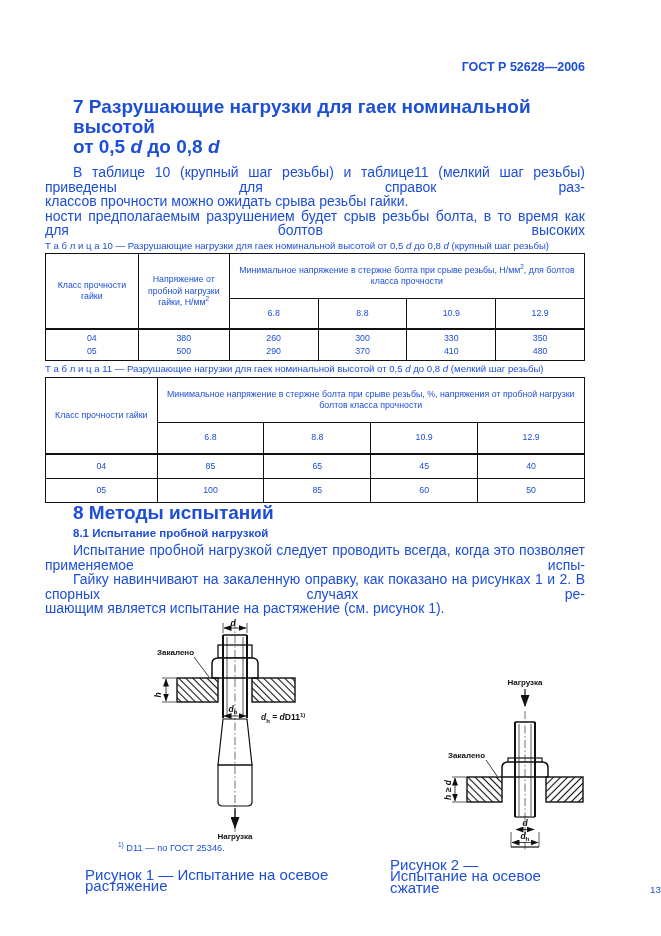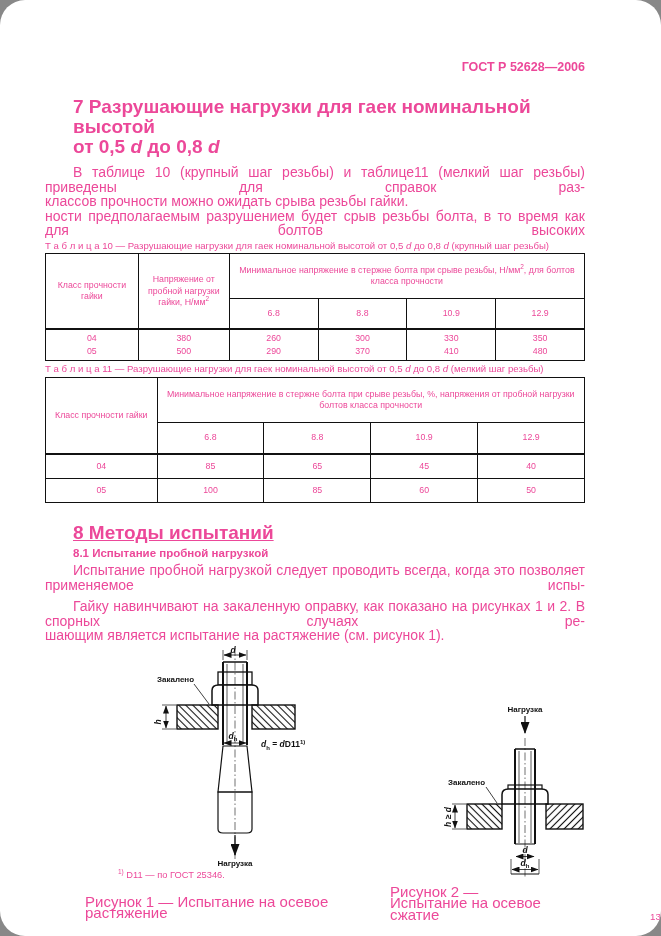--- a/index.html
+++ b/index.html
@@ -1,29 +1,28 @@
 <!DOCTYPE html>
 <html><head>
 <meta charset="utf-8">
 <style>
   html,body { margin:0; padding:0; background:#888; }
   .page {
     width:661px; height:936px; background:#ffffff; position:relative;
-    margin:0 auto; overflow:hidden; color:#ec4899;
+    margin:0 auto; overflow:hidden; color:#1d4ed8;
     font-family:"Liberation Sans", sans-serif;
-    border-radius:25px;
   }
   .content { padding:61px 76px 0 45px; }
   .doc-header { text-align:right; font-weight:bold; font-size:12.5px; line-height:13px; }
   .sec-title { font-size:19px; font-weight:bold; line-height:20px; margin:23px 0 0 28px; }
-  .sec-title.s8 { margin-top:20px;text-decoration:underline; }
+  .sec-title.s8 { margin-top:0; }
   .sub-title { font-size:11.5px; font-weight:bold; line-height:13px; margin:4px 0 0 28px; }
   .para { font-size:14px; line-height:14.6px; margin-top:8px; }
   .para.p81 { margin-top:3px; }
-  .para.p81b { margin-top:7px; }
+  .para.p81b { margin-top:0; }
   .para > div:first-child { text-indent:28px; }
   .pl { text-align:justify; text-align-last:justify; }
   .pl.last { text-align-last:left; }
   .tcaption { font-size:9.6px; line-height:11.5px; margin:2px 0 2px 0; }
   .tcaption.c11 { }
   .di { font-style:italic; }
   sup { font-size:6.5px; vertical-align:super; line-height:0; }
   table.gtable { border-collapse:collapse; width:540px; table-layout:fixed;
                  font-size:8.8px; border:1.5px solid #111; }
   table.gtable td { border:1px solid #111; text-align:center; vertical-align:middle;

